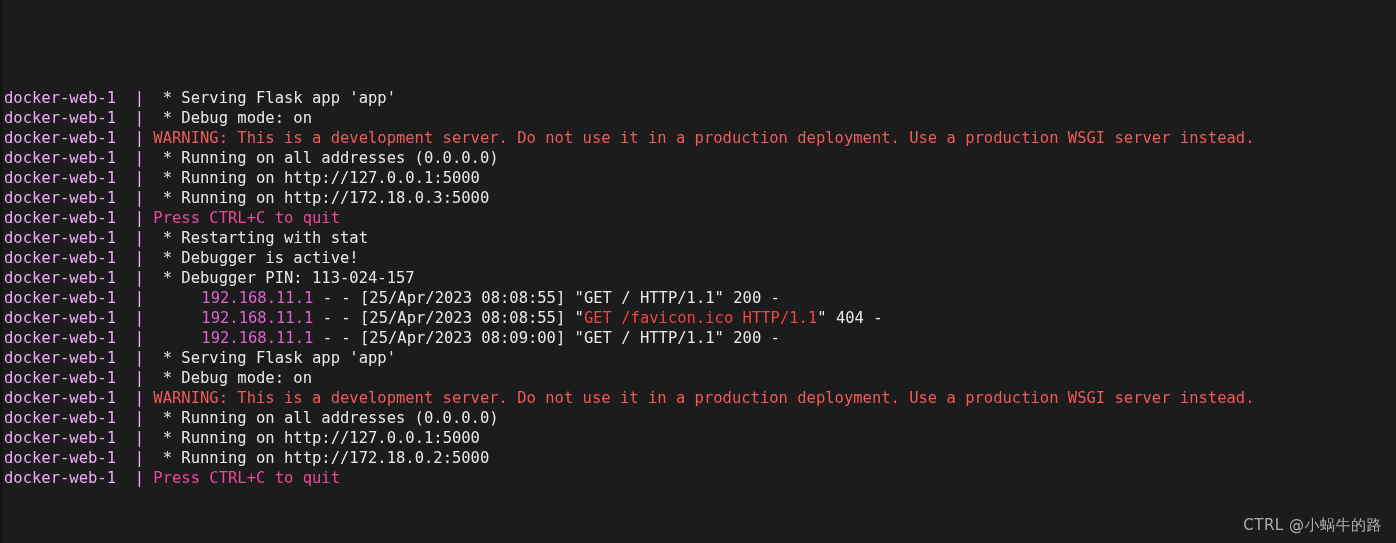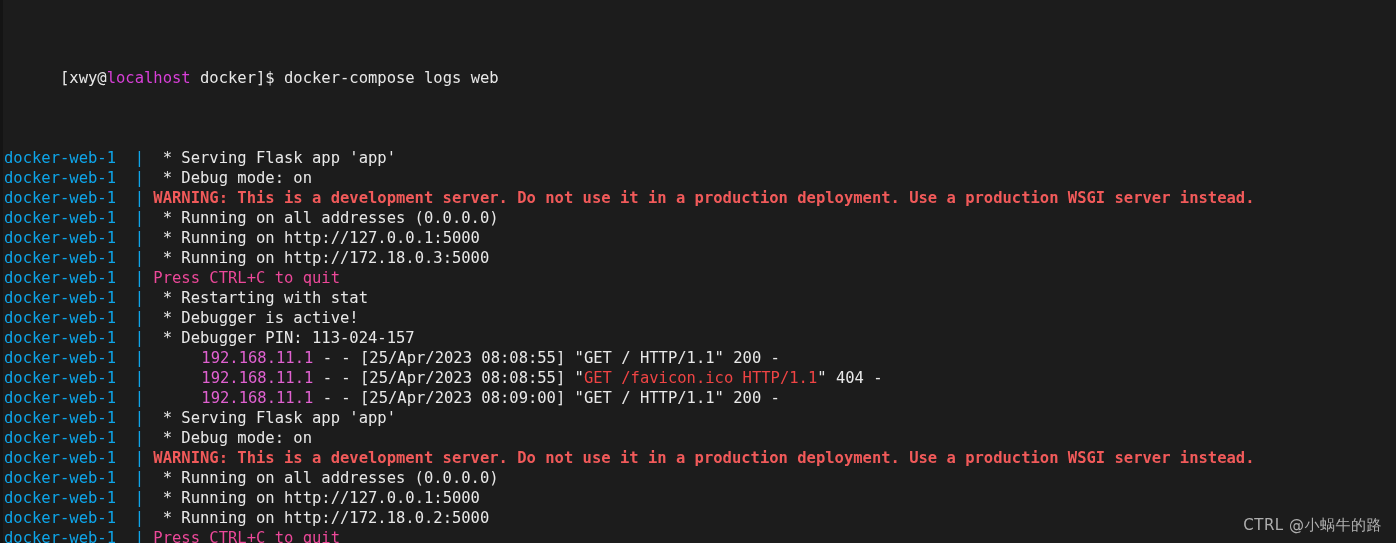--- a/index.html
+++ b/index.html
@@ -47,24 +47,24 @@
 
   .row {
     height: 20px;
     line-height: 20px;
     white-space: pre;
     padding-left: 4px;
   }
 
   
   .c-white   { color: #e8e8e8; }
-  .c-cyan    { color: #0ea5e9; }
+  .c-cyan    { color: #f0abfc; }
   .c-magenta { color: #d83fd8; }
   .c-pink    { color: #e061d0; margin-left: 48px; }
-  .c-red     { color: #f15a5a; font-weight: bold; }
+  .c-red     { color: #f15a5a; }
   .c-yellow  { color: #ef4444; }
   .c-olive   { color: #ec4899; }
 
   .link { }
 
   #watermark {
     position: absolute;
     right: 14px;
     bottom: 8px;
     font-family: "DejaVu Sans", "Liberation Sans", sans-serif;
@@ -78,23 +78,20 @@
 </style>
 </head>
 <body>
 
 <div id="terminal">
 
   <div id="edge-strip"></div>
 
   <div id="lines">
 
-    <div class="row">
-      <span class="c-white">[</span><span class="c-white">xwy</span><span class="c-white">@</span><span class="c-magenta">localhost</span><span class="c-white"> docker</span><span class="c-white">]$ </span><span class="c-white">docker-compose logs web</span>
-    </div>
 
     
     <div id="log-rows"><div class="row"><span class="c-cyan">docker-web-1  </span><span class="c-cyan">|</span><span class="c-white">  * Serving Flask app 'app'</span></div><div class="row"><span class="c-cyan">docker-web-1  </span><span class="c-cyan">|</span><span class="c-white">  * Debug mode: on</span></div><div class="row"><span class="c-cyan">docker-web-1  </span><span class="c-cyan">|</span><span class="c-red"> WARNING: This is a development server. Do not use it in a production deployment. Use a production WSGI server instead.</span></div><div class="row"><span class="c-cyan">docker-web-1  </span><span class="c-cyan">|</span><span class="c-white">  * Running on all addresses (0.0.0.0)</span></div><div class="row"><span class="c-cyan">docker-web-1  </span><span class="c-cyan">|</span><span class="c-white">  * Running on </span><span class="c-white link">http://127.0.0.1</span><span class="c-white">:5000</span></div><div class="row"><span class="c-cyan">docker-web-1  </span><span class="c-cyan">|</span><span class="c-white">  * Running on </span><span class="c-white link">http://172.18.0.3</span><span class="c-white">:5000</span></div><div class="row"><span class="c-cyan">docker-web-1  </span><span class="c-cyan">|</span><span class="c-olive"> Press CTRL+C to quit</span></div><div class="row"><span class="c-cyan">docker-web-1  </span><span class="c-cyan">|</span><span class="c-white">  * Restarting with stat</span></div><div class="row"><span class="c-cyan">docker-web-1  </span><span class="c-cyan">|</span><span class="c-white">  * Debugger is active!</span></div><div class="row"><span class="c-cyan">docker-web-1  </span><span class="c-cyan">|</span><span class="c-white">  * Debugger PIN: 113-024-157</span></div><div class="row"><span class="c-cyan">docker-web-1  </span><span class="c-cyan">|</span><span class="c-white"> </span><span class="c-pink">192.168.11.1</span><span class="c-white"> - - [25/Apr/2023 08:08:55] "GET / HTTP/1.1" 200 -</span></div><div class="row"><span class="c-cyan">docker-web-1  </span><span class="c-cyan">|</span><span class="c-white"> </span><span class="c-pink">192.168.11.1</span><span class="c-white"> - - [25/Apr/2023 08:08:55] "</span><span class="c-yellow">GET /favicon.ico HTTP/1.1</span><span class="c-white">" 404 -</span></div><div class="row"><span class="c-cyan">docker-web-1  </span><span class="c-cyan">|</span><span class="c-white"> </span><span class="c-pink">192.168.11.1</span><span class="c-white"> - - [25/Apr/2023 08:09:00] "GET / HTTP/1.1" 200 -</span></div><div class="row"><span class="c-cyan">docker-web-1  </span><span class="c-cyan">|</span><span class="c-white">  * Serving Flask app 'app'</span></div><div class="row"><span class="c-cyan">docker-web-1  </span><span class="c-cyan">|</span><span class="c-white">  * Debug mode: on</span></div><div class="row"><span class="c-cyan">docker-web-1  </span><span class="c-cyan">|</span><span class="c-red"> WARNING: This is a development server. Do not use it in a production deployment. Use a production WSGI server instead.</span></div><div class="row"><span class="c-cyan">docker-web-1  </span><span class="c-cyan">|</span><span class="c-white">  * Running on all addresses (0.0.0.0)</span></div><div class="row"><span class="c-cyan">docker-web-1  </span><span class="c-cyan">|</span><span class="c-white">  * Running on </span><span class="c-white link">http://127.0.0.1</span><span class="c-white">:5000</span></div><div class="row"><span class="c-cyan">docker-web-1  </span><span class="c-cyan">|</span><span class="c-white">  * Running on </span><span class="c-white link">http://172.18.0.2</span><span class="c-white">:5000</span></div><div class="row"><span class="c-cyan">docker-web-1  </span><span class="c-cyan">|</span><span class="c-olive"> Press CTRL+C to quit</span></div></div>
 
   </div>
 
   <div id="watermark">CTRL @小蜗牛的路</div>
 
 </div>
 

